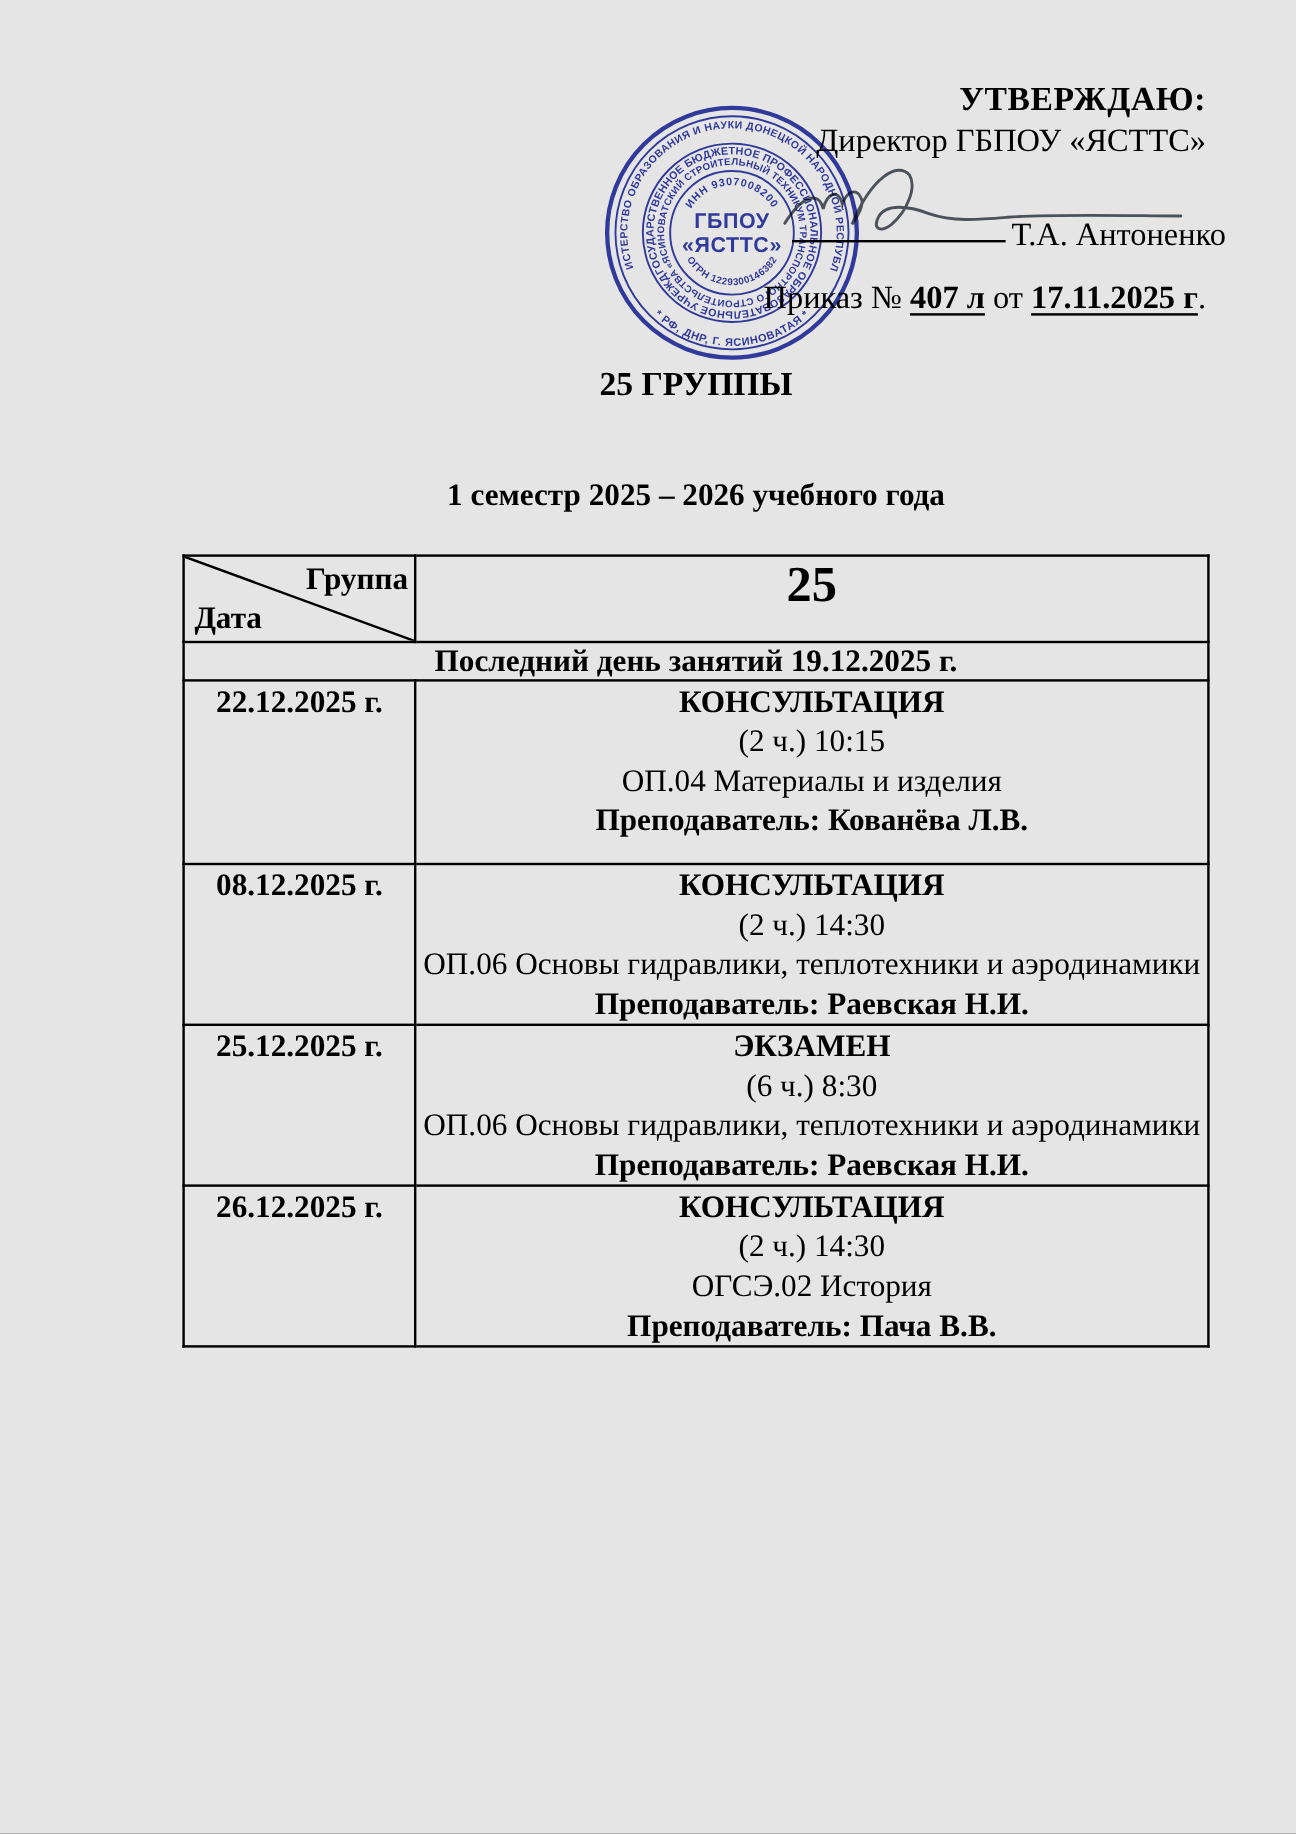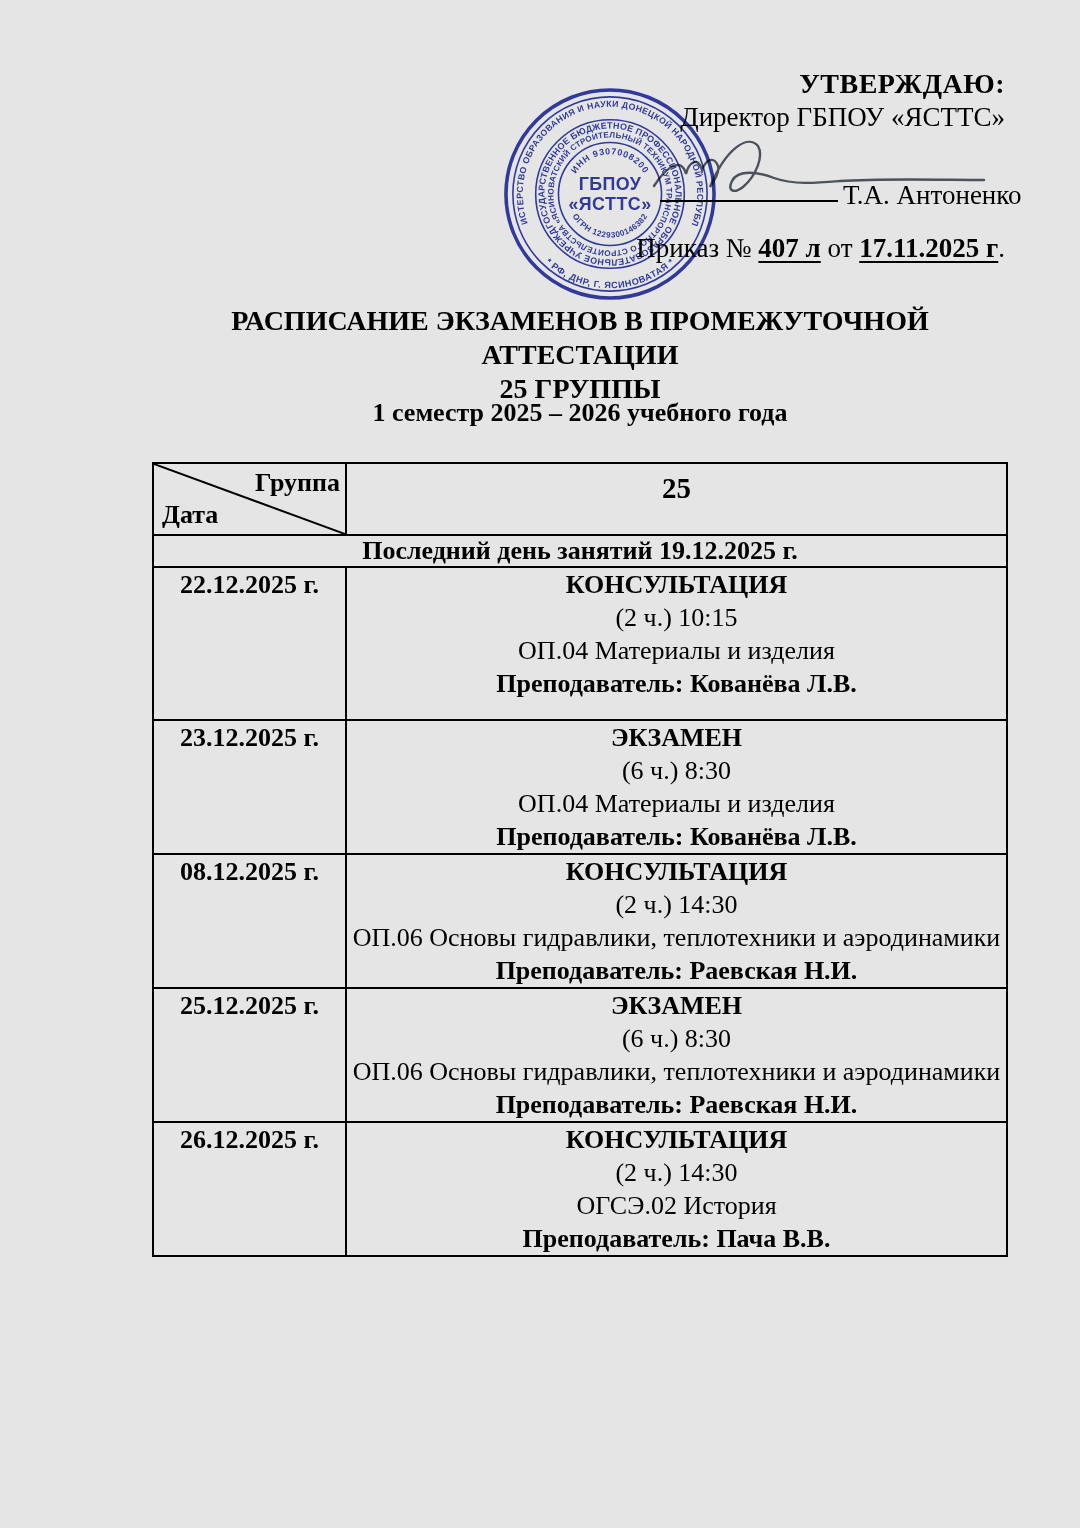--- a/index.html
+++ b/index.html
@@ -61,21 +61,21 @@
   }
   .schedule td{
     border:2px solid #000;vertical-align:top;padding:0;
   }
   .col-date{width:193px;}
   .corner-cell{position:relative;height:70px;text-align:right;}
   .corner-cell svg{position:absolute;inset:0;width:100%;height:100%;}
   .corner-group{position:absolute;top:4px;right:5px;font-weight:bold;}
   .corner-date{position:absolute;bottom:4px;left:8px;font-weight:bold;}
   .group-number{
-    text-align:center;font-weight:bold;font-size:29px;line-height:48px;padding-top:2px;margin-top:14px;
+    text-align:center;font-weight:bold;font-size:42px;line-height:48px;padding-top:2px;margin-top:14px;
   }
   .lastday{
     height:28px;text-align:center;font-weight:bold;line-height:30px;
   }
   .date-cell{
     text-align:center;font-weight:bold;line-height:33px;padding-top:2px;
   }
   .event-cell{text-align:center;line-height:33px;padding-top:2px;}
   .event-cell .line-bold{font-weight:bold;}
   .row-tall{height:153px;}
@@ -116,21 +116,20 @@
     <text font-size="9.2" letter-spacing="0.6"><textPath href="#p-outer-bottom" startOffset="50%" text-anchor="middle">*  РФ, ДНР, Г. ЯСИНОВАТАЯ  *</textPath></text>
     <text font-size="9.0" letter-spacing="0.2"><textPath href="#p-mid-outer">ГОСУДАРСТВЕННОЕ БЮДЖЕТНОЕ ПРОФЕССИОНАЛЬНОЕ ОБРАЗОВАТЕЛЬНОЕ УЧРЕЖДЕНИЕ</textPath></text>
     <text font-size="8.2" letter-spacing="0.2"><textPath href="#p-mid-inner">«ЯСИНОВАТСКИЙ СТРОИТЕЛЬНЫЙ ТЕХНИКУМ ТРАНСПОРТНОГО СТРОИТЕЛЬСТВА» *</textPath></text>
     <text font-size="9.0" letter-spacing="0.8"><textPath href="#p-inn-top" startOffset="50%" text-anchor="middle">ИНН 9307008200</textPath></text>
     <text font-size="8.2" letter-spacing="0.4"><textPath href="#p-inn-bottom" startOffset="50%" text-anchor="middle">ОГРН 1229300146382</textPath></text>
     <text x="110" y="106" font-size="18" text-anchor="middle" letter-spacing="0.5">ГБПОУ</text>
     <text x="110" y="126" font-size="18" text-anchor="middle" letter-spacing="0.5">«ЯСТТС»</text>
   </svg>
 
   <div class="title-wrap">
-    <div>РАСПИСАНИЕ ЭКЗАМЕНОВ В ПРОМЕЖУТОЧНОЙ АТТЕСТАЦИИ</div>
     <div>25 ГРУППЫ</div>
   </div>
   <div class="semester">1 семестр 2025 – 2026 учебного года</div>
 
   <table class="schedule">
     <colgroup>
         <col class="col-date">
         <col>
       </colgroup>
     <tbody>
@@ -146,29 +145,20 @@
       </tr>
       <tr>
         <td colspan="2" class="lastday">Последний день занятий 19.12.2025 г.</td>
       </tr>
 
       <tr class="row-tall">
         <td class="date-cell">22.12.2025 г.</td>
         <td class="event-cell">
           <div class="line-bold">КОНСУЛЬТАЦИЯ</div>
           <div>(2 ч.) 10:15</div>
-          <div>ОП.04 Материалы и изделия</div>
-          <div class="line-bold">Преподаватель: Кованёва Л.В.</div>
-        </td>
-      </tr>
-      <tr class="row-std">
-        <td class="date-cell">23.12.2025 г.</td>
-        <td class="event-cell">
-          <div class="line-bold">ЭКЗАМЕН</div>
-          <div>(6 ч.) 8:30</div>
           <div>ОП.04 Материалы и изделия</div>
           <div class="line-bold">Преподаватель: Кованёва Л.В.</div>
         </td>
       </tr>
       <tr class="row-std">
         <td class="date-cell">08.12.2025 г.</td>
         <td class="event-cell">
           <div class="line-bold">КОНСУЛЬТАЦИЯ</div>
           <div>(2 ч.) 14:30</div>
           <div>ОП.06 Основы гидравлики, теплотехники и аэродинамики</div>

